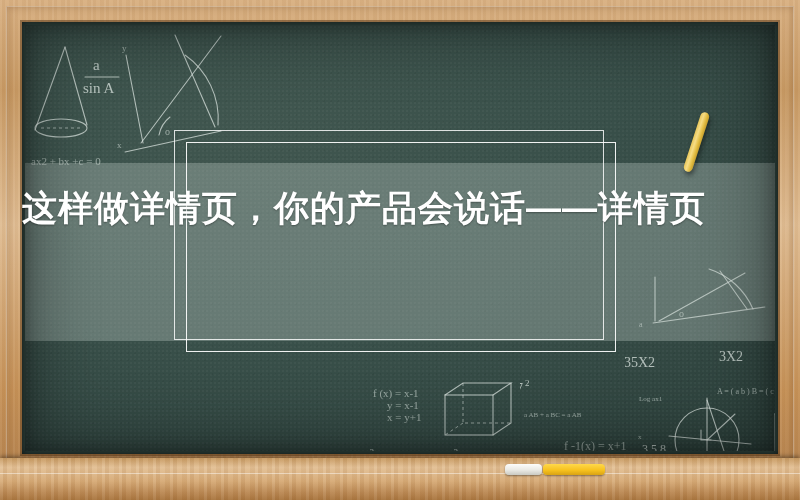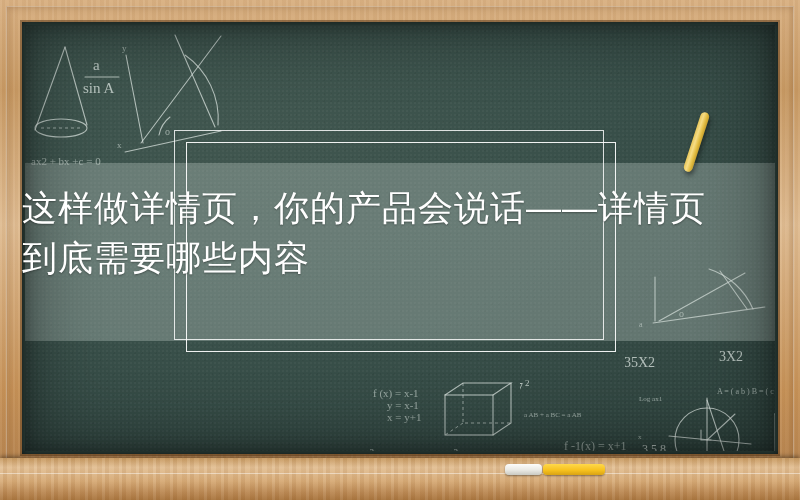--- a/index.html
+++ b/index.html
@@ -97,21 +97,21 @@
   }
   .rect-inner{
     position:absolute;left:161px;top:117px;width:428px;height:208px;
     border:1.4px solid rgba(255,255,255,.92);
   }
   
   .headline{
     position:absolute;left:22px;top:183px;width:760px;
     color:#ffffff;
     font-size:35px;line-height:50px;letter-spacing:1px;
-    font-weight:400;
+    font-weight:700;
     text-shadow:0 1px 2px rgba(0,0,0,.35);
     white-space:pre-wrap;
   }
   
   .art{position:absolute;inset:0;pointer-events:none;}
   .art svg{position:absolute;}
   .ch{fill:none;stroke:#dfe8e3;stroke-opacity:.72;stroke-width:1.1;stroke-linecap:round;}
   .ch-d{fill:none;stroke:#dfe8e3;stroke-opacity:.55;stroke-width:1;stroke-dasharray:3 3;}
   .ctxt{fill:#e3ece7;fill-opacity:.72;font-family:"Liberation Serif","DejaVu Serif",serif;}
   .ctxt-s{fill:#e3ece7;fill-opacity:.55;font-family:"Liberation Serif","DejaVu Serif",serif;}
@@ -240,21 +240,21 @@
     <div class="wash"></div>
 
     <div class="rect-outer"></div>
     <div class="rect-inner"></div>
 
     <div class="chalk-tilt"></div>
 
     <div class="board-vignette"></div>
   </div>
 
-  <div class="headline"><span>这样做详情页，你的产品会说话——详情页</span><br><span>到底需要哪些内容</span></div>
+  <div class="headline"><span>这样做详情页，你的产品会说话——详情页</span><br></div>
 
   <div class="ledge">
     <div class="ledge-grain"></div>
     <div class="ledge-line" style="top:15px;"></div>
   </div>
 
   <div class="chalk white"></div>
   <div class="chalk yellow"></div>
 
 </div>

